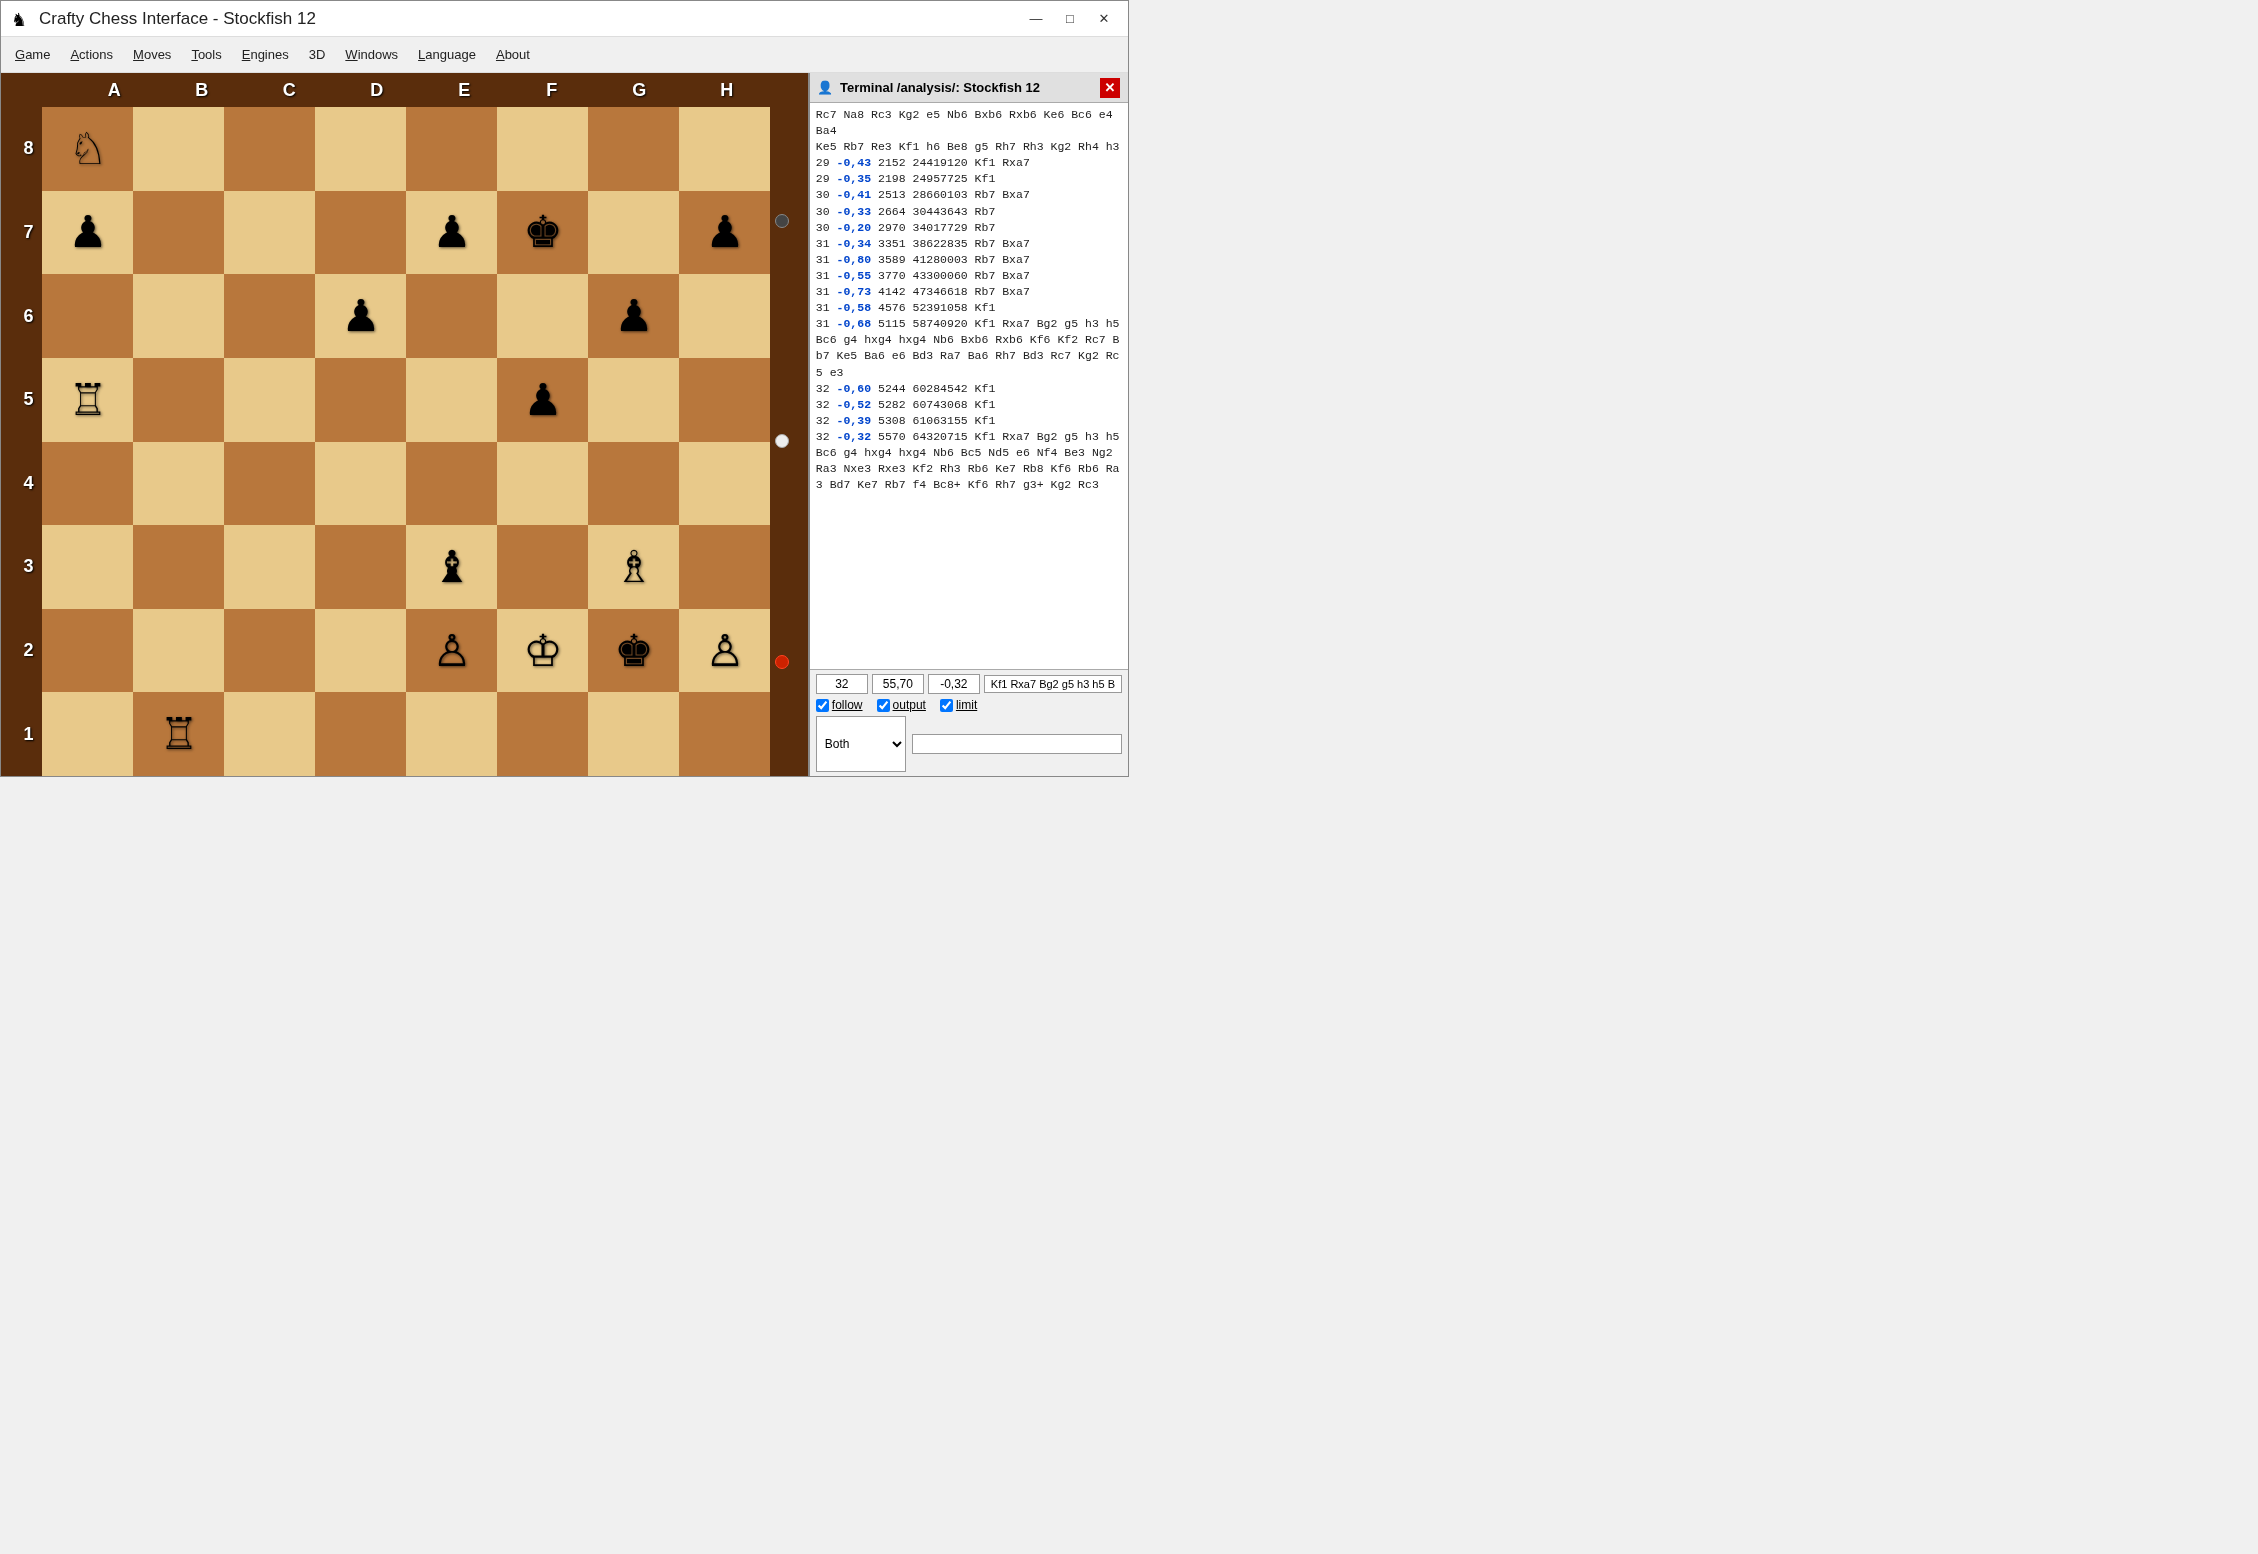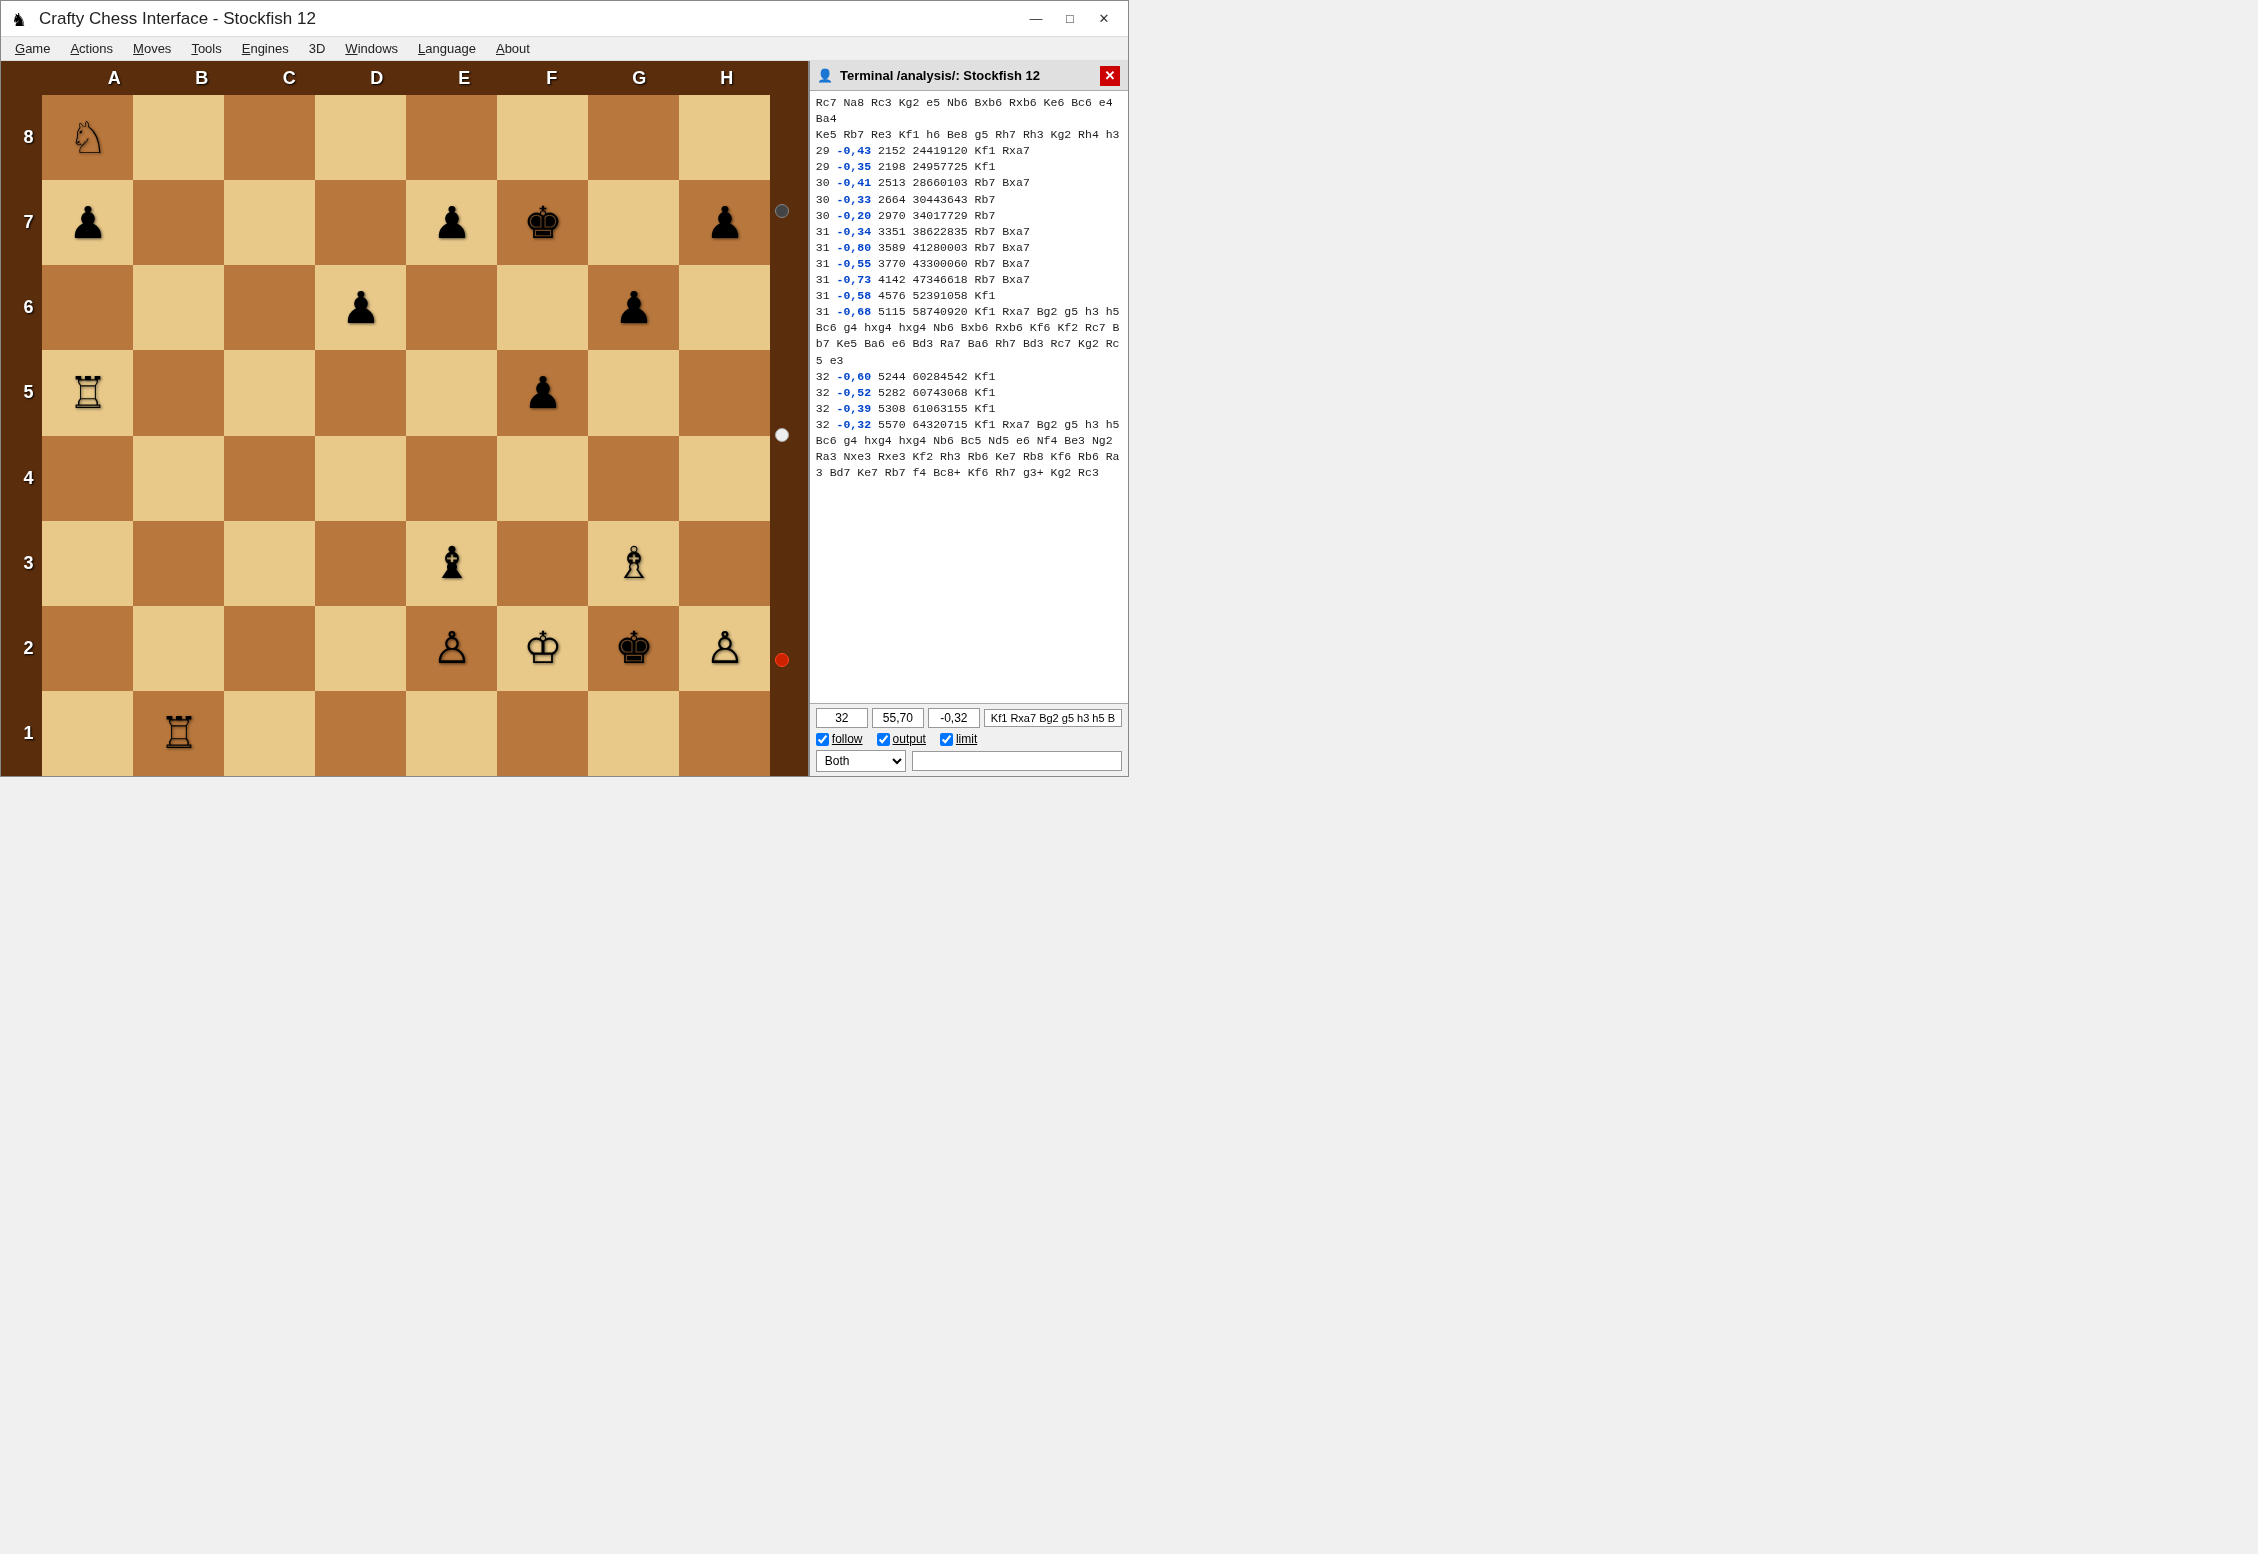--- a/index.html
+++ b/index.html
@@ -57,21 +57,21 @@
       display: flex;
       align-items: center;
       justify-content: center;
     }
     .menu-bar {
       background: #f0f0f0;
       display: flex;
       gap: 0;
       padding: 2px 4px;
       border-bottom: 1px solid #ddd;
-      height: 24px;
+      height: 36px;
       align-items: center;
     }
     .menu-item {
       padding: 3px 10px;
       font-size: 13px;
       cursor: pointer;
       color: #222;
     }
     .menu-item span { text-decoration: underline; }
     .main-content {
@@ -259,21 +259,21 @@
       gap: 3px;
     }
     .dropdown-row {
       display: flex;
       gap: 6px;
       align-items: center;
     }
     .dropdown-select {
       border: 1px solid #999;
       background: #fff;
-      padding: 2px 4px;
+      padding: 19px 4px;
       font-size: 12px;
       width: 90px;
     }
     .dropdown-input {
       flex: 1;
       border: 1px solid #999;
       background: #fff;
       padding: 2px 4px;
       font-size: 12px;
     }

